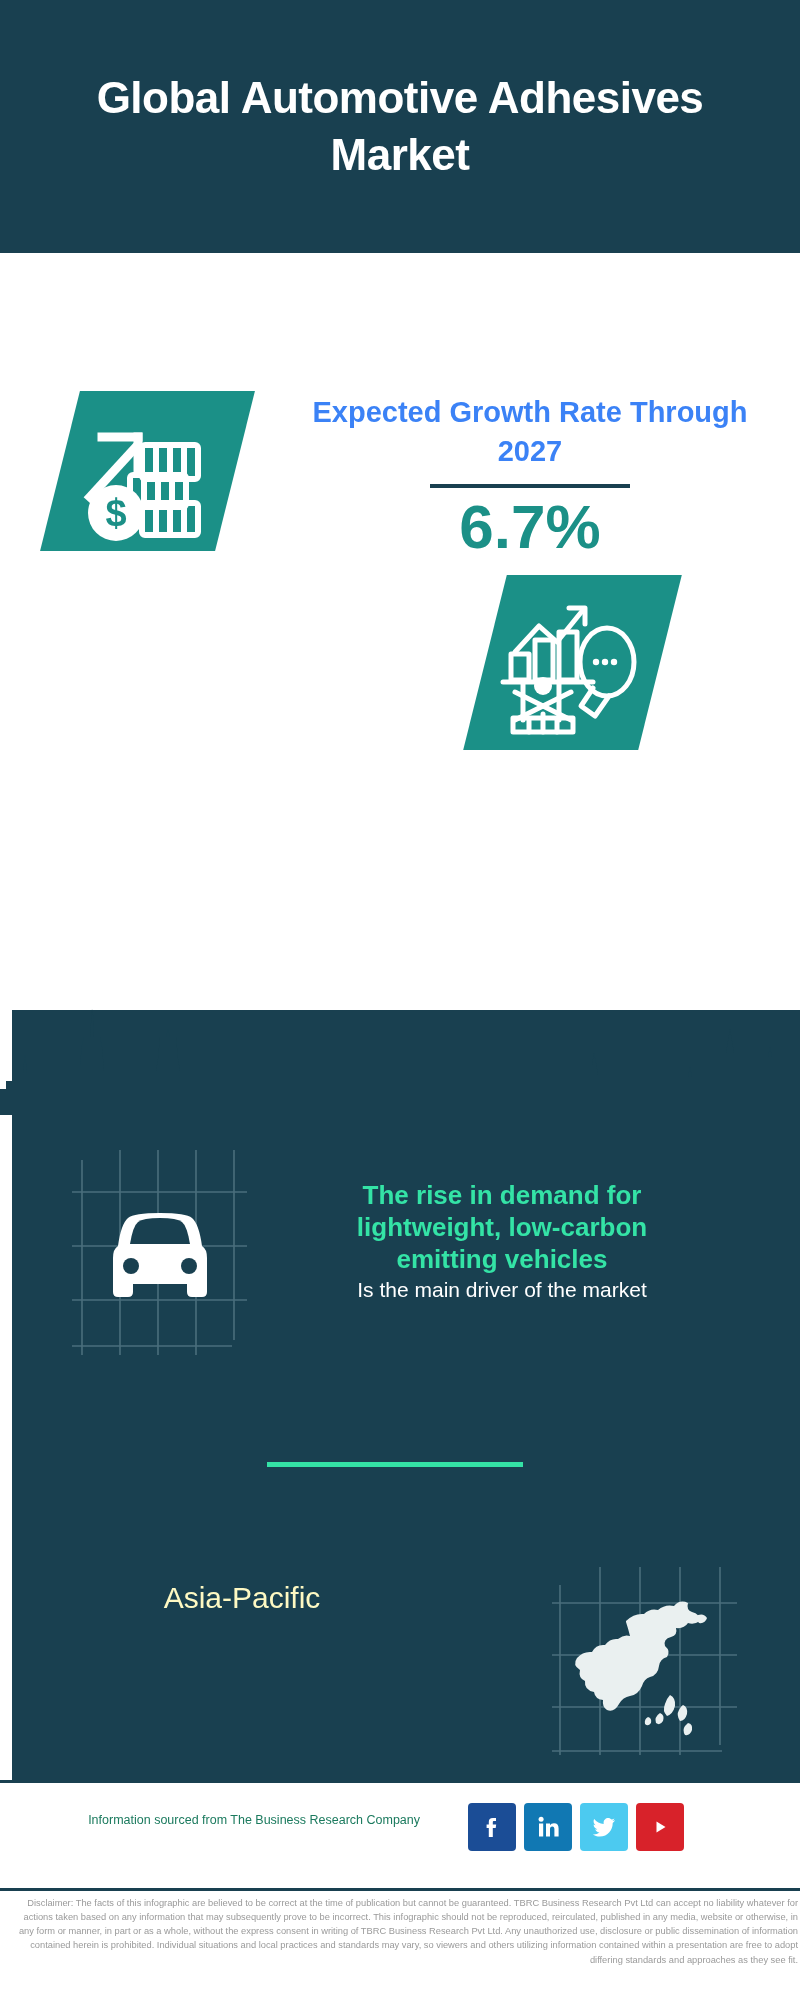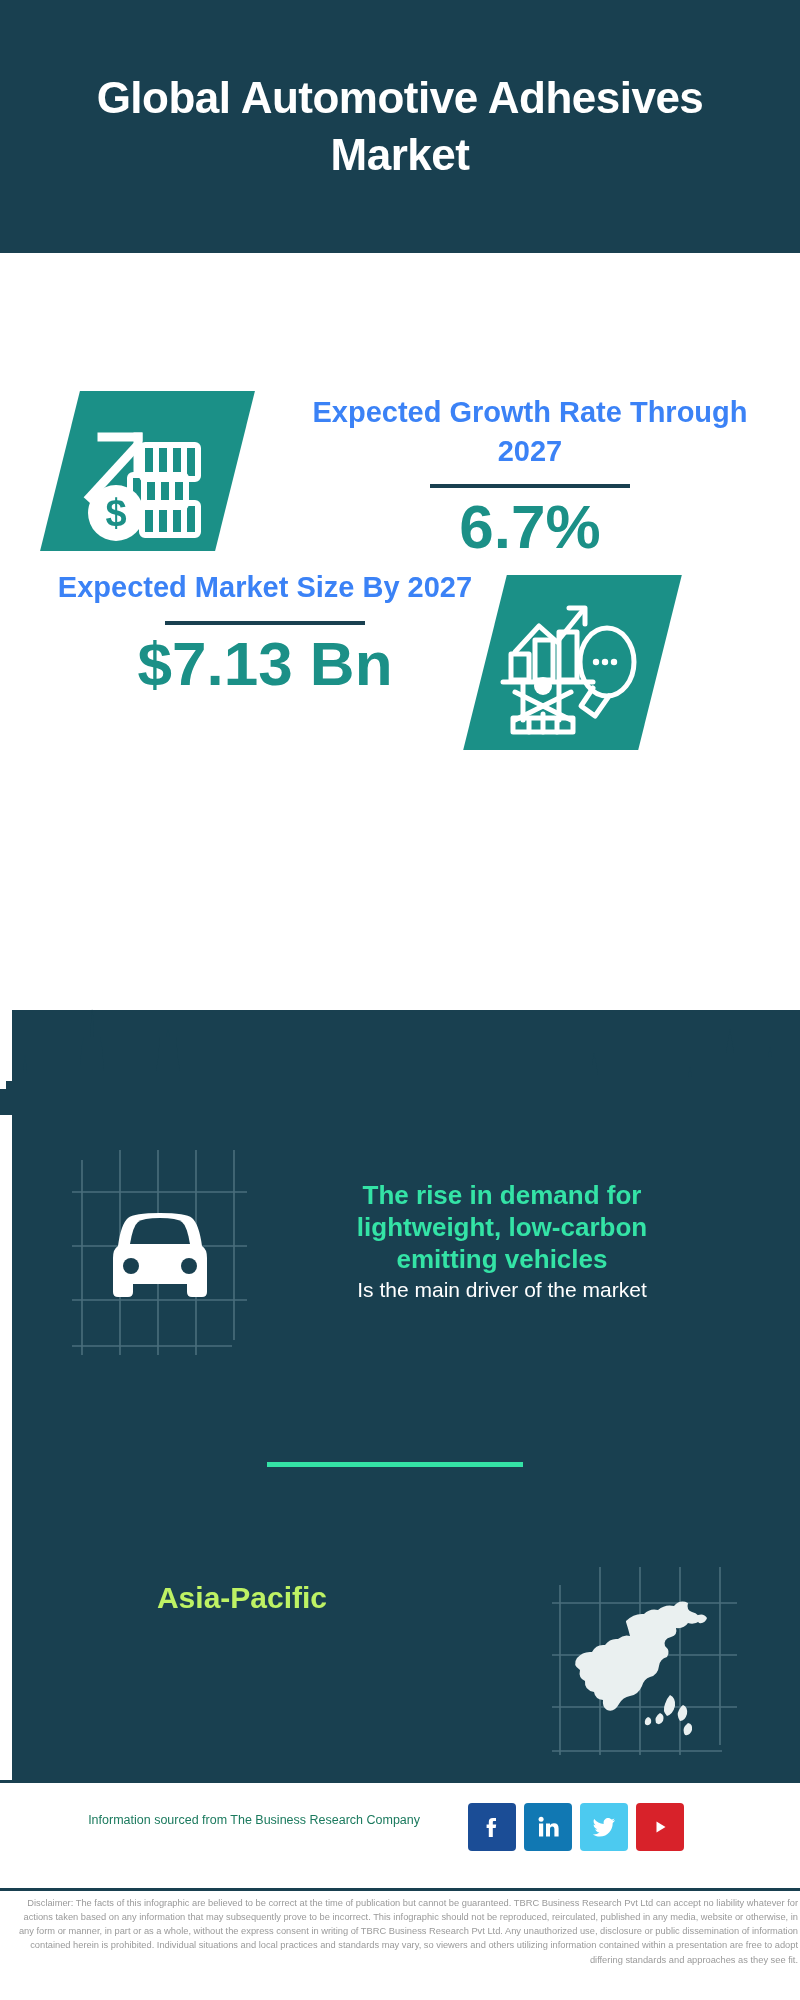--- a/index.html
+++ b/index.html
@@ -76,21 +76,21 @@
     color:#ffffff; font-size:21px; font-weight:normal; line-height:1.27; margin-top:1px;
   }
   .rule-green {
     position:absolute; left:255px; top:452px; width:256px; height:5px;
     background:#34E3A6;
   }
   .region-text {
     position:absolute; left:30px; top:570px; width:400px; text-align:center;
   }
   .region-head {
-    color:#bef264; font-size:30px; font-weight:bold; line-height:1.2;
+    color:#fef9c3; font-size:30px; font-weight:normal; line-height:1.2;
   }
 
   
   .footer {
     position:absolute; left:0; top:1780px; width:800px; height:110px; background:#fff;text-align:right;
   }
   .footer-top-rule {
     position:absolute; left:0; top:0; width:800px; height:3px; background:#194050;
   }
   .source {
@@ -153,25 +153,20 @@
       </svg>
     </div>
     <div class="stat1-text">
       <div class="stat-label">Expected Growth Rate Through 2027</div>
       <div class="rule-dark"></div>
       <div class="stat-value-teal">6.7%</div>
     </div>
   </div>
 
   <div class="stat2">
-    <div class="stat2-text">
-      <div class="stat-label">Expected Market Size By 2027</div>
-      <div class="rule-dark"></div>
-      <div class="stat-value-teal">$7.13 Bn</div>
-    </div>
     <div class="para para2"></div>
     <div class="icon2">
       <svg viewBox="0 0 150 150" width="150" height="150">
         <g fill="none" stroke="#ffffff" stroke-width="5" stroke-linecap="round" stroke-linejoin="round">
           <path d="M18 64 L42 38 L60 54 L86 22"></path>
           <path d="M72 20 L88 20 L88 36"></path>
           <rect x="14" y="66" width="18" height="26"></rect>
           <rect x="38" y="52" width="18" height="40"></rect>
           <rect x="62" y="44" width="18" height="48"></rect>
           <line x1="6" y1="94" x2="96" y2="94"></line>

